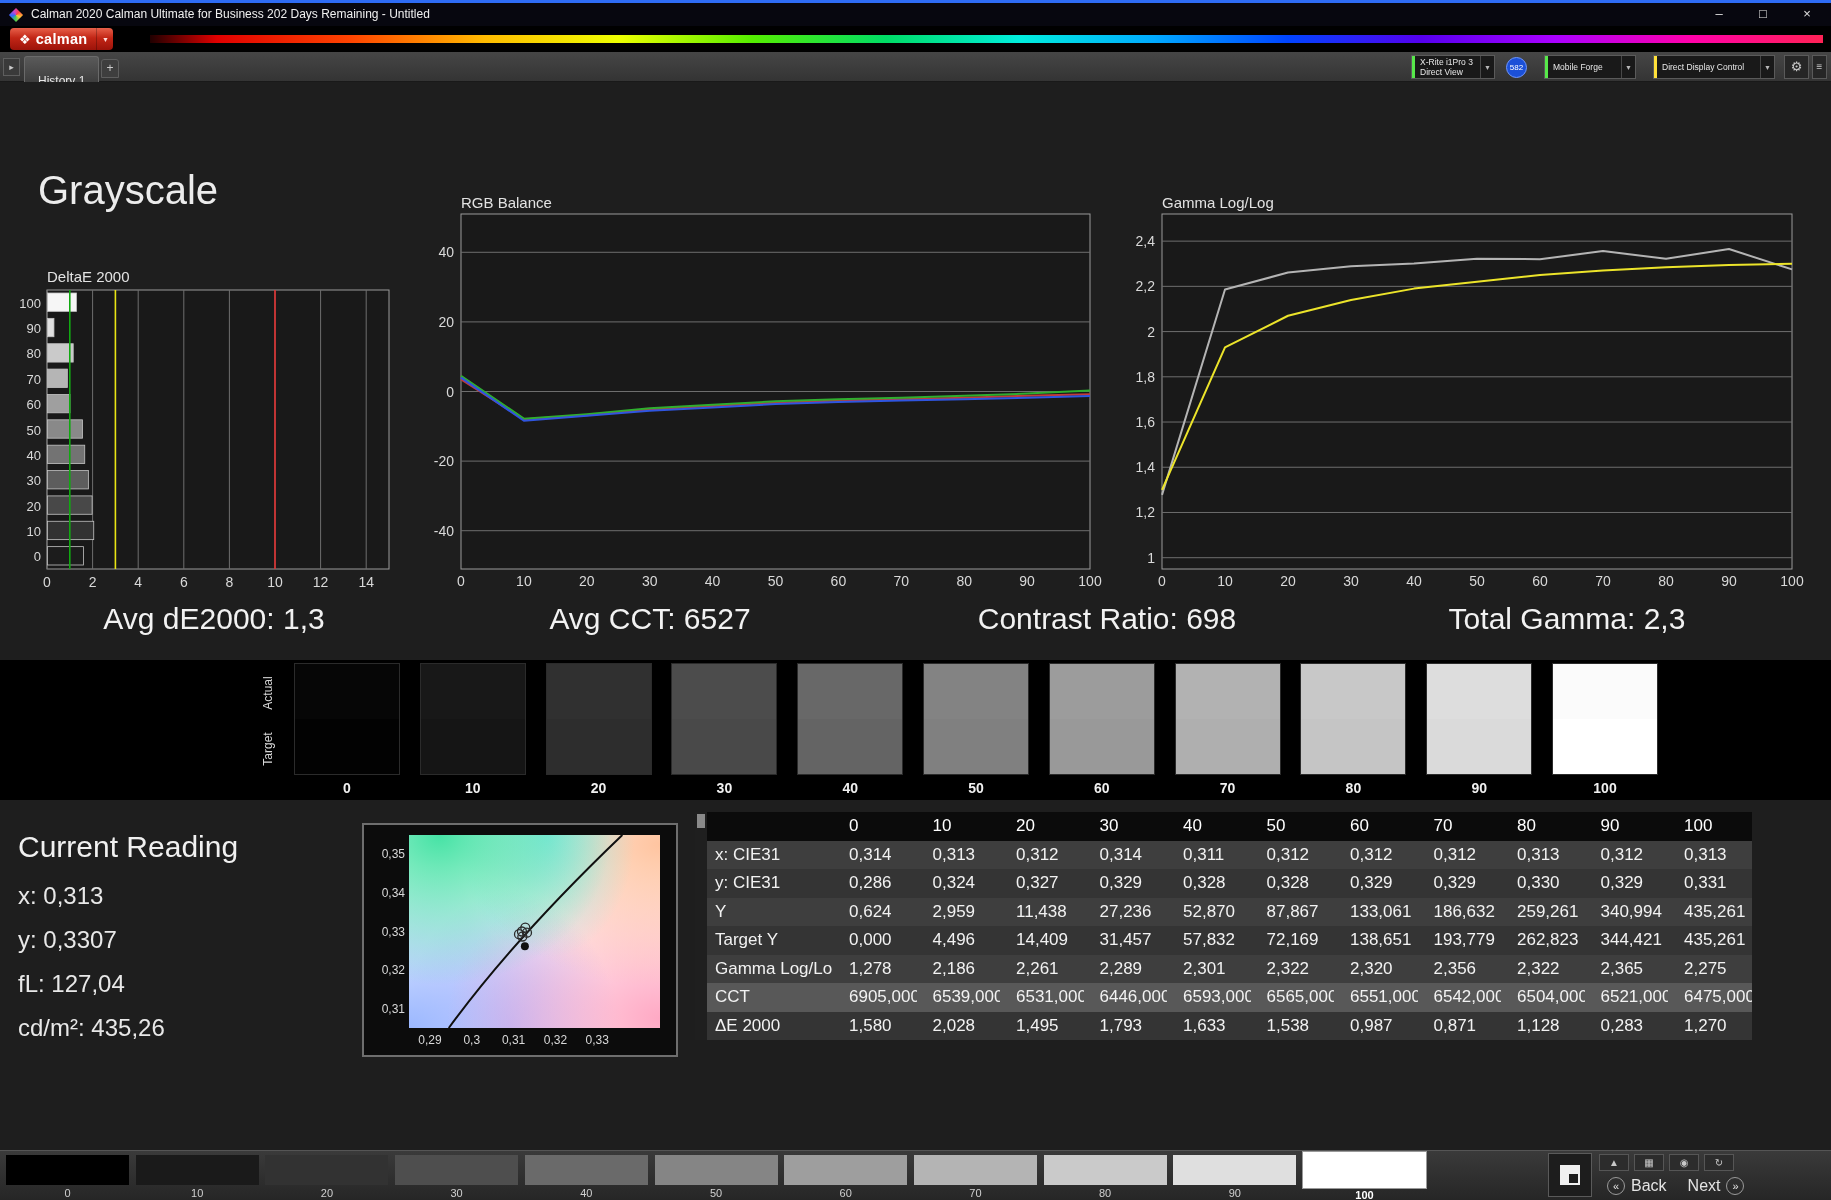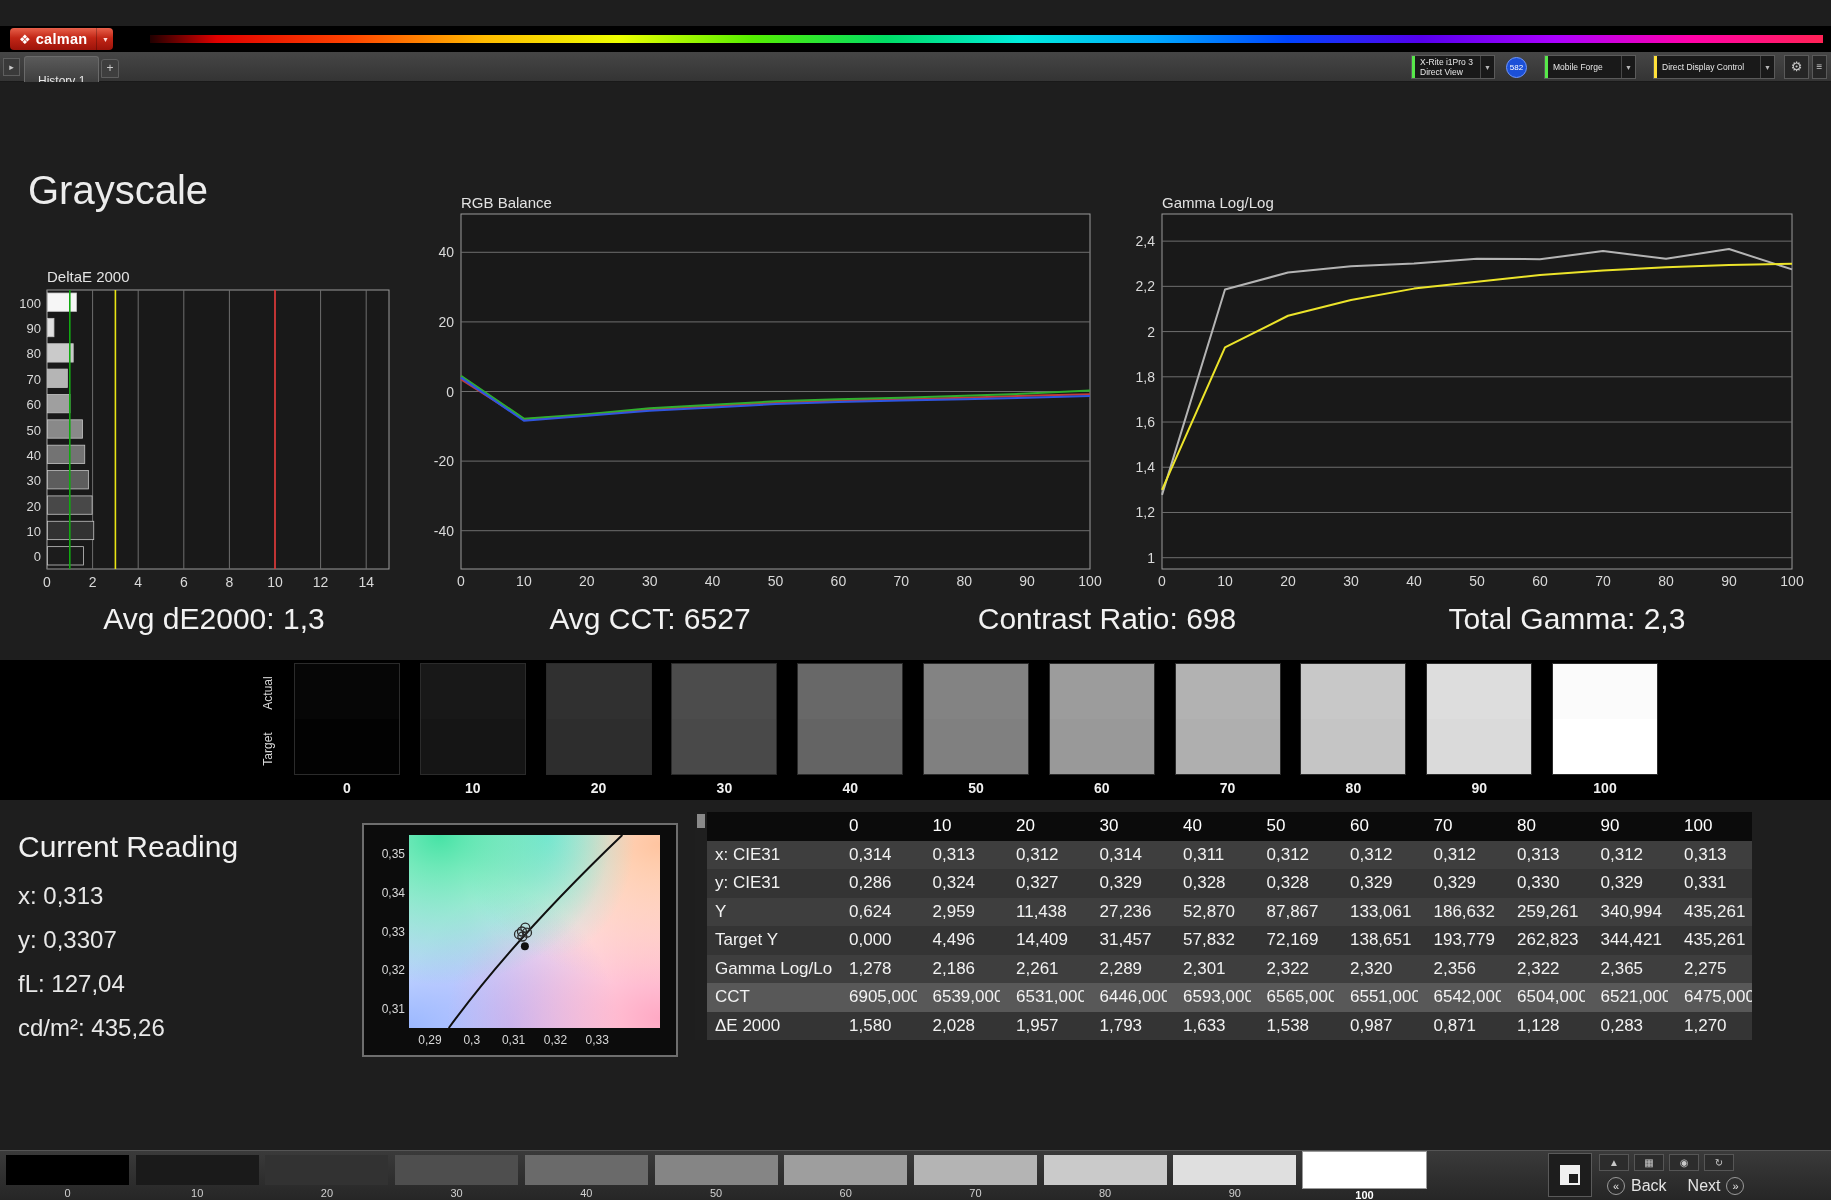--- a/index.html
+++ b/index.html
@@ -60,21 +60,21 @@
     font-size:8px; line-height:19px; text-align:center; }
   #dd-source { left:1544px; width:92px; }
   #dd-display { left:1653px; width:122px; }
   .sq-btn { position:absolute; top:3px; height:24px; background:#262626;
     border:1px solid #5a5a5a; color:#c8c8c8; text-align:center; }
   #btn-gear { left:1784px; width:25px; font-size:13px; line-height:22px; }
   #btn-menu { left:1812px; width:15px; font-size:10px; line-height:22px; }
 
   
   #main { position:absolute; left:0; top:82px; width:100%; height:1068px; background:#1e1e1e; }
-  #page-title { position:absolute; left:28px; top:86px; font-size:40px; color:#ececec; }
+  #page-title { position:absolute; left:38px; top:86px; font-size:40px; color:#ececec; }
 
   .chart { position:absolute; }
   .chart-title { position:absolute; font-size:15px; color:#e2e2e2; text-align:left; }
   #chart-deltae { left:9px; top:176px; width:410px; height:360px; }
   #chart-deltae .chart-title { left:38px; width:342px; top:10px; }
   #svg-deltae { position:absolute; left:0; top:28px; }
   #chart-rgb { left:420px; top:104px; width:700px; height:420px; }
   #chart-rgb .chart-title { left:41px; width:629px; top:8px; }
   #svg-rgb { position:absolute; left:0; top:26px; }
   #chart-gamma { left:1120px; top:104px; width:704px; height:420px; }
@@ -147,20 +147,27 @@
   .nav-btn { height:23px; display:flex; align-items:center; gap:6px; padding:0 8px;
     color:#e4e4e4; font-size:16px; }
   .chev { width:18px; height:18px; border:1px solid #9a9a9a; border-radius:50%;
     font-size:11px; line-height:16px; text-align:center; color:#e4e4e4; }
 </style>
 </head>
 <body>
 
 <div id="root">
 
+  <div id="titlebar">
+    <div class="app-icon"></div>
+    <div id="window-title">Calman 2020 Calman Ultimate for Business 202 Days Remaining - Untitled</div>
+    <div class="win-btn" id="btn-min"><span>–</span></div>
+    <div class="win-btn" id="btn-max"><span>□</span></div>
+    <div class="win-btn" id="btn-close"><span>×</span></div>
+  </div>
 
   <div id="brandbar">
     <div class="logo-box">
       <div class="logo-main">
         <span class="logo-diamond">❖</span>
         <span class="logo-text">calman</span>
       </div>
       <div class="logo-caret">▼</div>
     </div>
     <div class="spectrum"></div>
@@ -493,21 +500,21 @@
           <div class="tc td hl">6593,000</div>
           <div class="tc td hl">6565,000</div>
           <div class="tc td hl">6551,000</div>
           <div class="tc td hl">6542,000</div>
           <div class="tc td hl">6504,000</div>
           <div class="tc td hl">6521,000</div>
           <div class="tc td hl">6475,000</div>
           <div class="tc tl rb">ΔE 2000</div>
           <div class="tc td rb">1,580</div>
           <div class="tc td rb">2,028</div>
-          <div class="tc td rb">1,957</div>
+          <div class="tc td rb">1,495</div>
           <div class="tc td rb">1,793</div>
           <div class="tc td rb">1,633</div>
           <div class="tc td rb">1,538</div>
           <div class="tc td rb">0,987</div>
           <div class="tc td rb">0,871</div>
           <div class="tc td rb">1,128</div>
           <div class="tc td rb">0,283</div>
           <div class="tc td rb">1,270</div>
         </div>
     </div>

